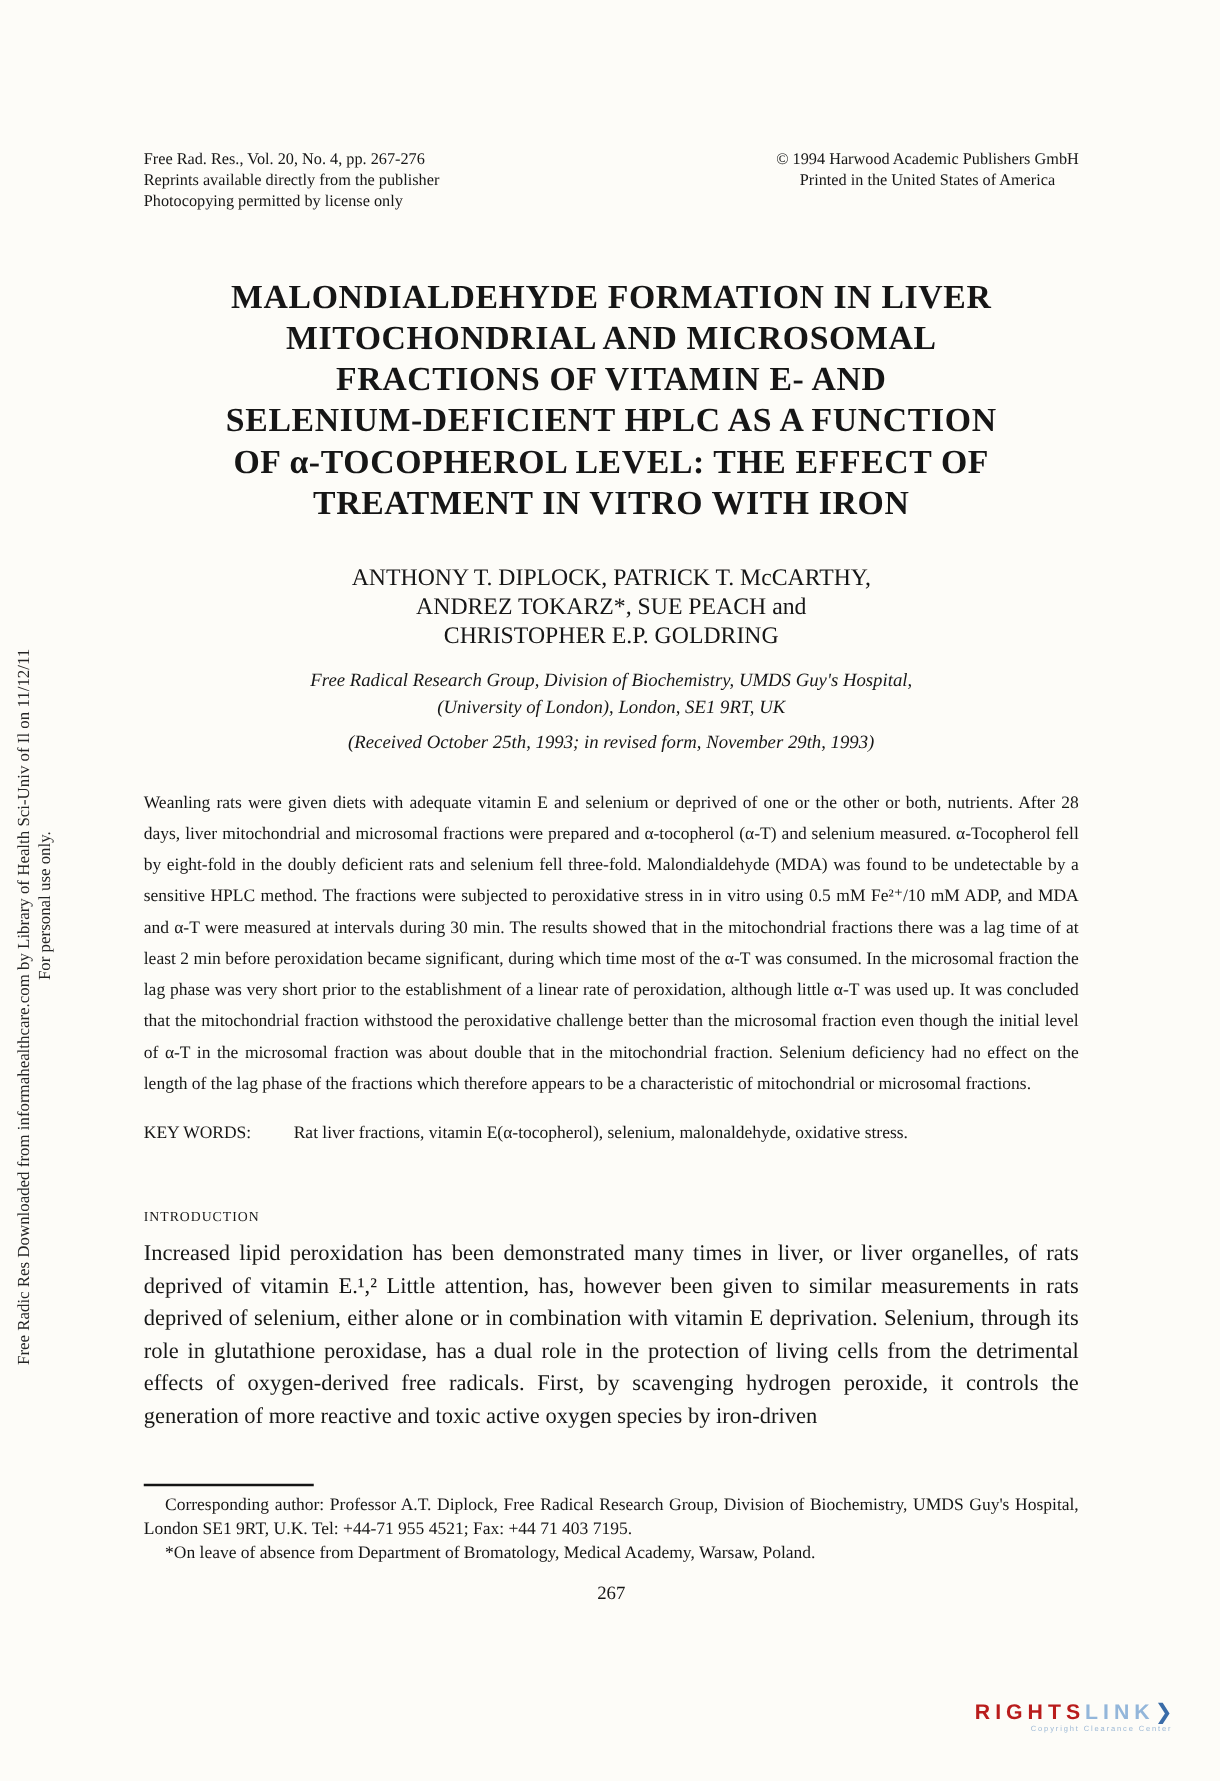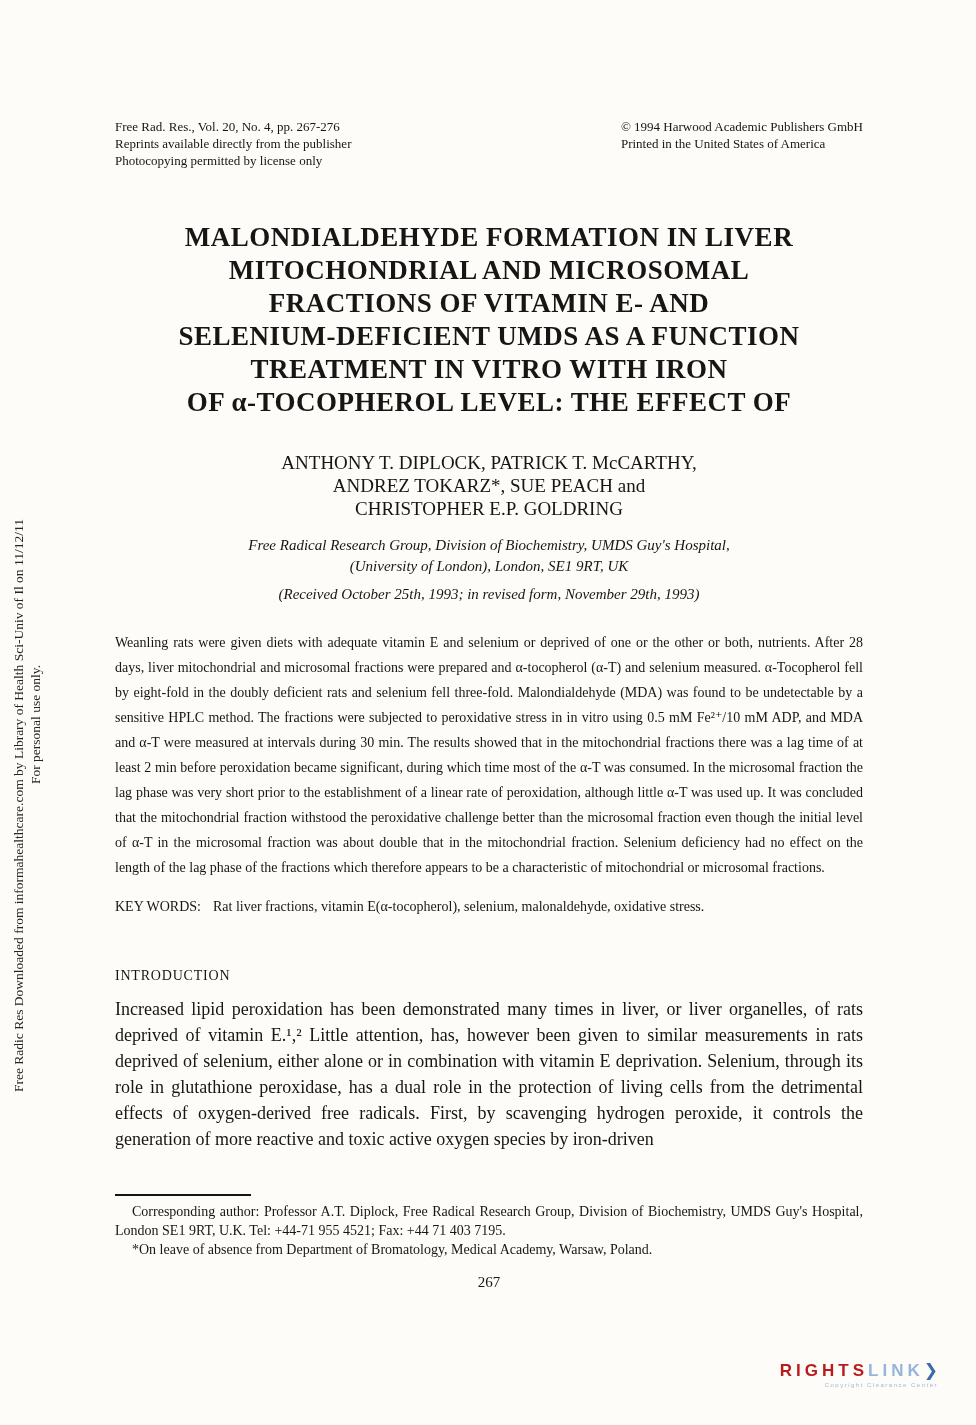--- a/index.html
+++ b/index.html
@@ -23,21 +23,21 @@
     width:748px;
   }
   
   .jheader{
     margin-top:118px;
     display:flex;
     justify-content:space-between;
     font-size:13px;
     line-height:17px;
   }
-  .jheader .right{text-align:left;}
+  .jheader .right{text-align:center;}
   .italic{}
   
   .title{
     margin:52px 0 0 0;
     text-align:center;
     font-size:27px;
     font-weight:bold;
     line-height:33px;
     letter-spacing:0.5px;
   }
@@ -67,24 +67,24 @@
     margin-top:27px;
     font-size:14px;
     line-height:25px;
     text-align:justify;
   }
   .keywords{
     margin-top:17px;
     font-size:14px;
     line-height:19px;
   }
-  .keywords .kw-label{margin-right:12px;}
+  .keywords .kw-label{margin-right:34px;}
   .section-heading{
     margin-top:52px;
-    font-size:14px;
+    font-size:11px;
     letter-spacing:0.8px;
     font-weight:normal;
   }
   .body-par{
     font-size:18px;
     line-height:26px;
     text-align:justify;
   }
   
   .footnote-rule{
@@ -165,23 +165,23 @@
       <div class="right">
         <div>© 1994 Harwood Academic Publishers GmbH</div>
         <div>Printed in the United States of America</div>
       </div>
     </div>
 
     <h1 class="title">
       <span class="tline">MALONDIALDEHYDE FORMATION IN LIVER</span>
       <span class="tline">MITOCHONDRIAL AND MICROSOMAL</span>
       <span class="tline">FRACTIONS OF VITAMIN E- AND</span>
-      <span class="tline">SELENIUM-DEFICIENT UMDS AS A FUNCTION</span>
+      <span class="tline">SELENIUM-DEFICIENT HPLC AS A FUNCTION</span>
+      <span class="tline">OF α-TOCOPHEROL LEVEL: THE EFFECT OF</span>
       <span class="tline"><span>TREATMENT </span><span class="italic">IN VITRO</span><span> WITH IRON</span></span>
-      <span class="tline">OF α-TOCOPHEROL LEVEL: THE EFFECT OF</span>
     </h1>
 
     <div class="authors">
       <div>ANTHONY T. DIPLOCK, PATRICK T. McCARTHY,</div>
       <div>ANDREZ TOKARZ*, SUE PEACH and</div>
       <div>CHRISTOPHER E.P. GOLDRING</div>
     </div>
 
     <div class="affiliation">
       <div>Free Radical Research Group, Division of Biochemistry, UMDS Guy's Hospital,</div>

